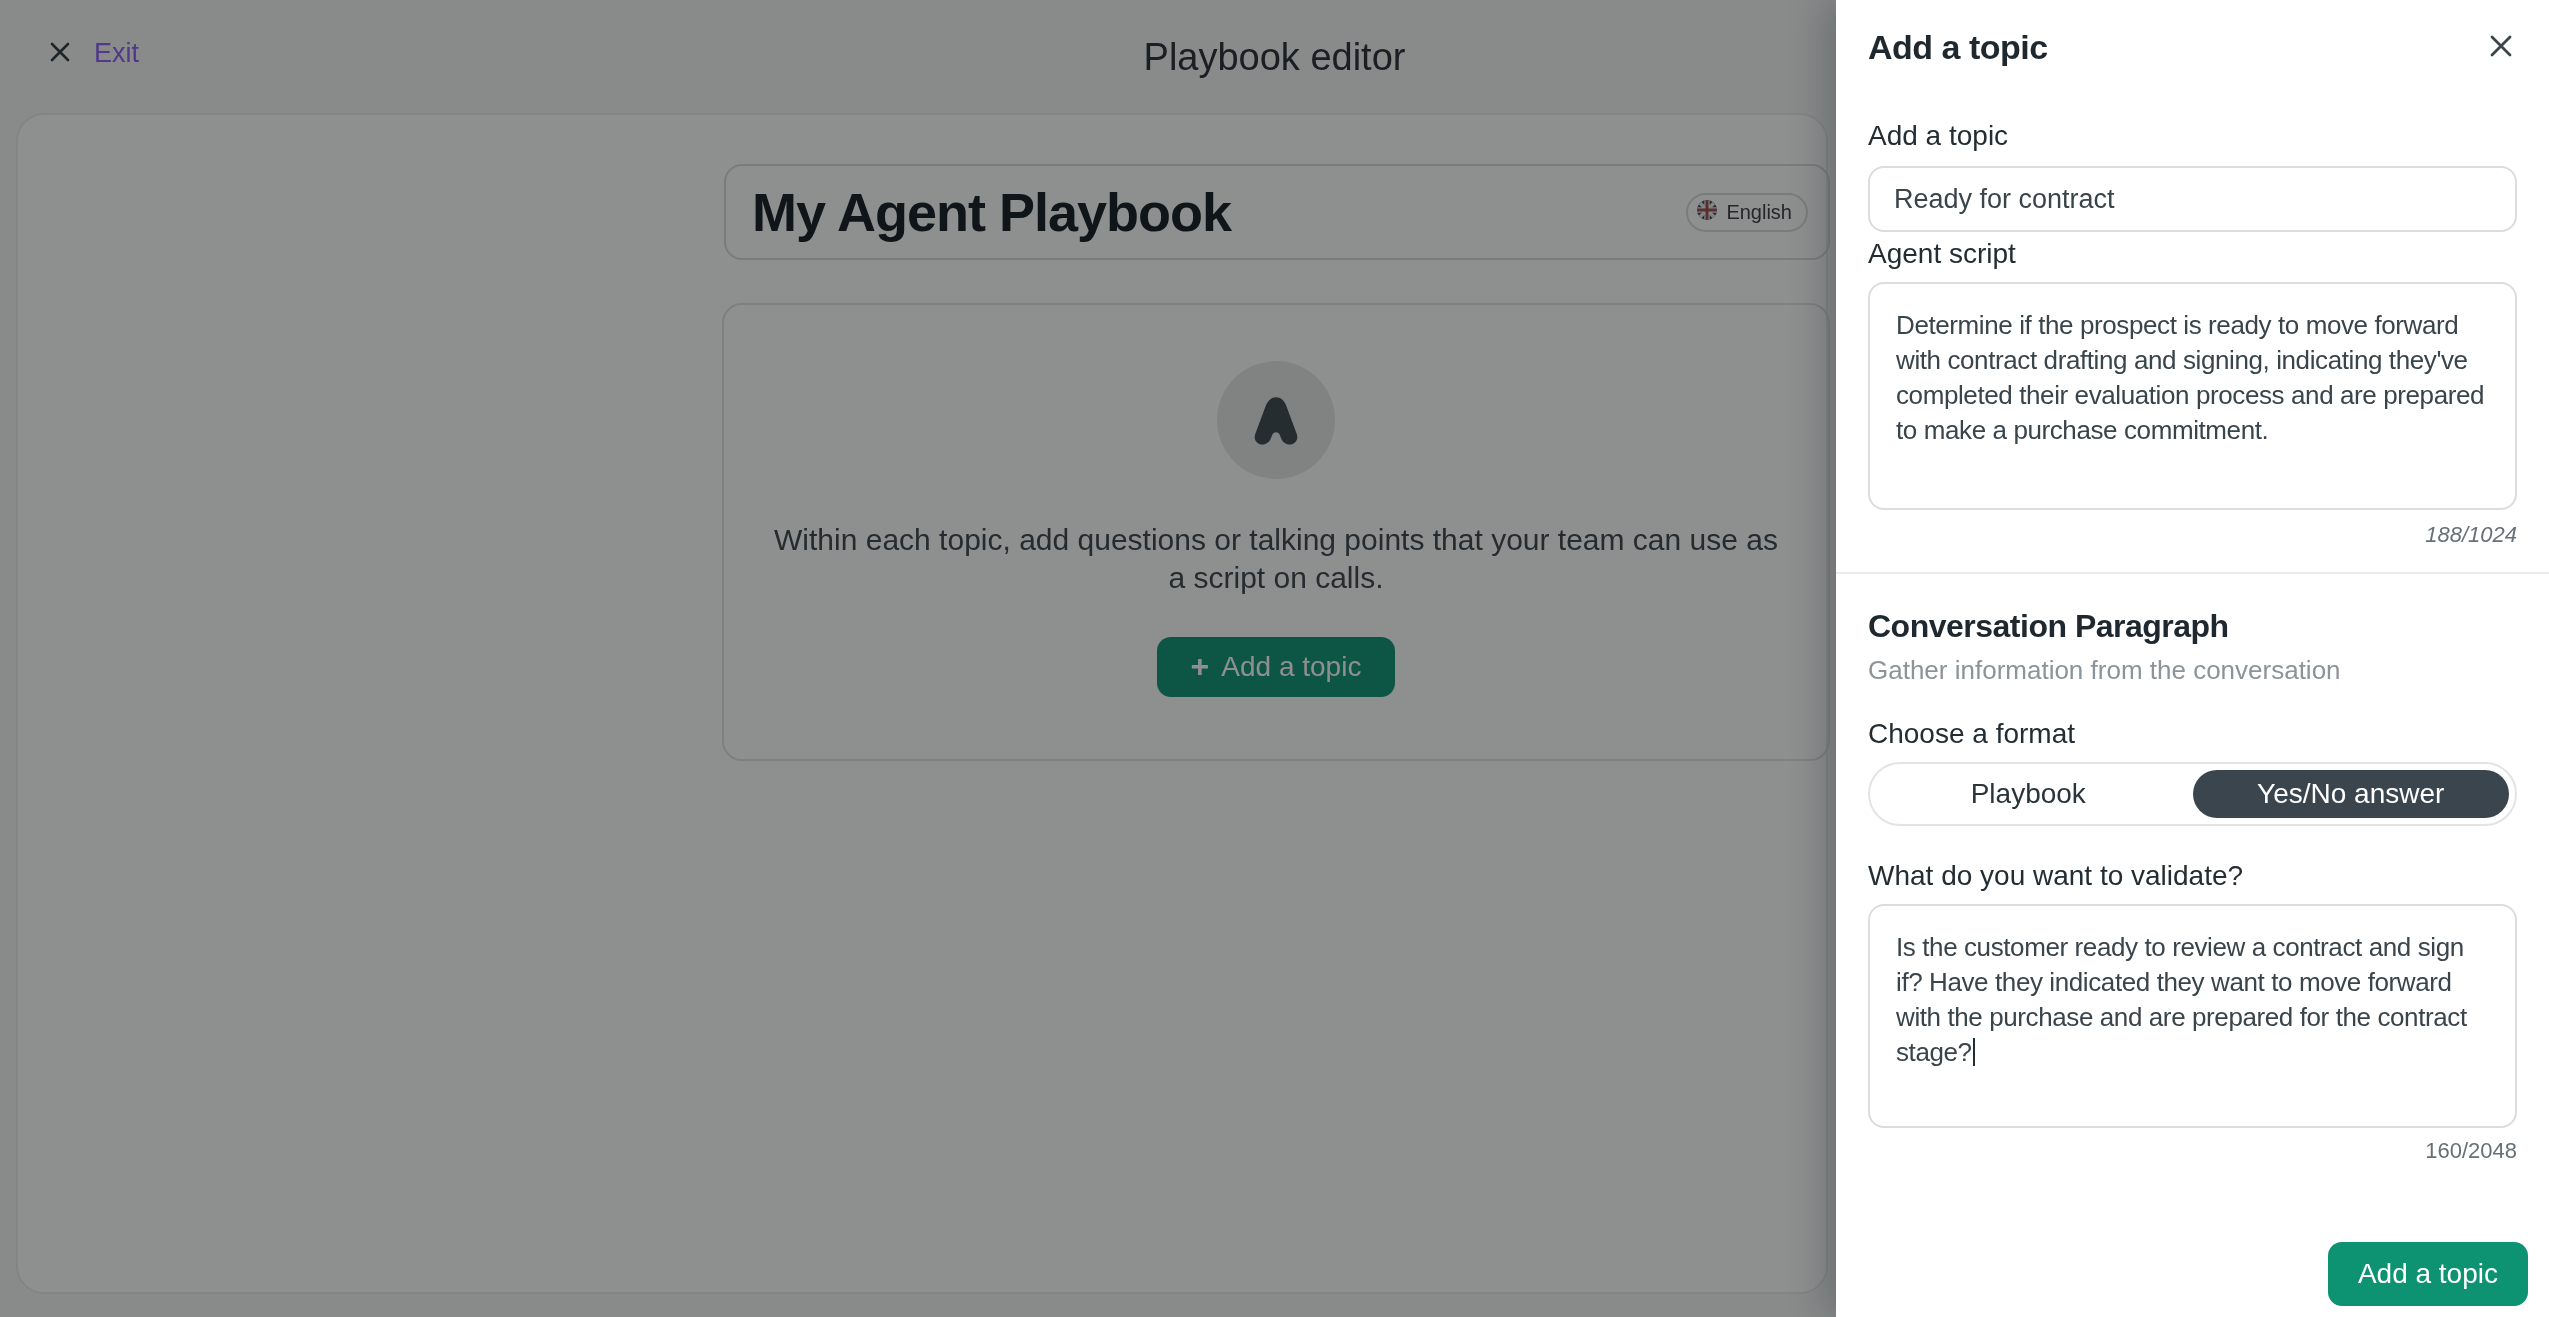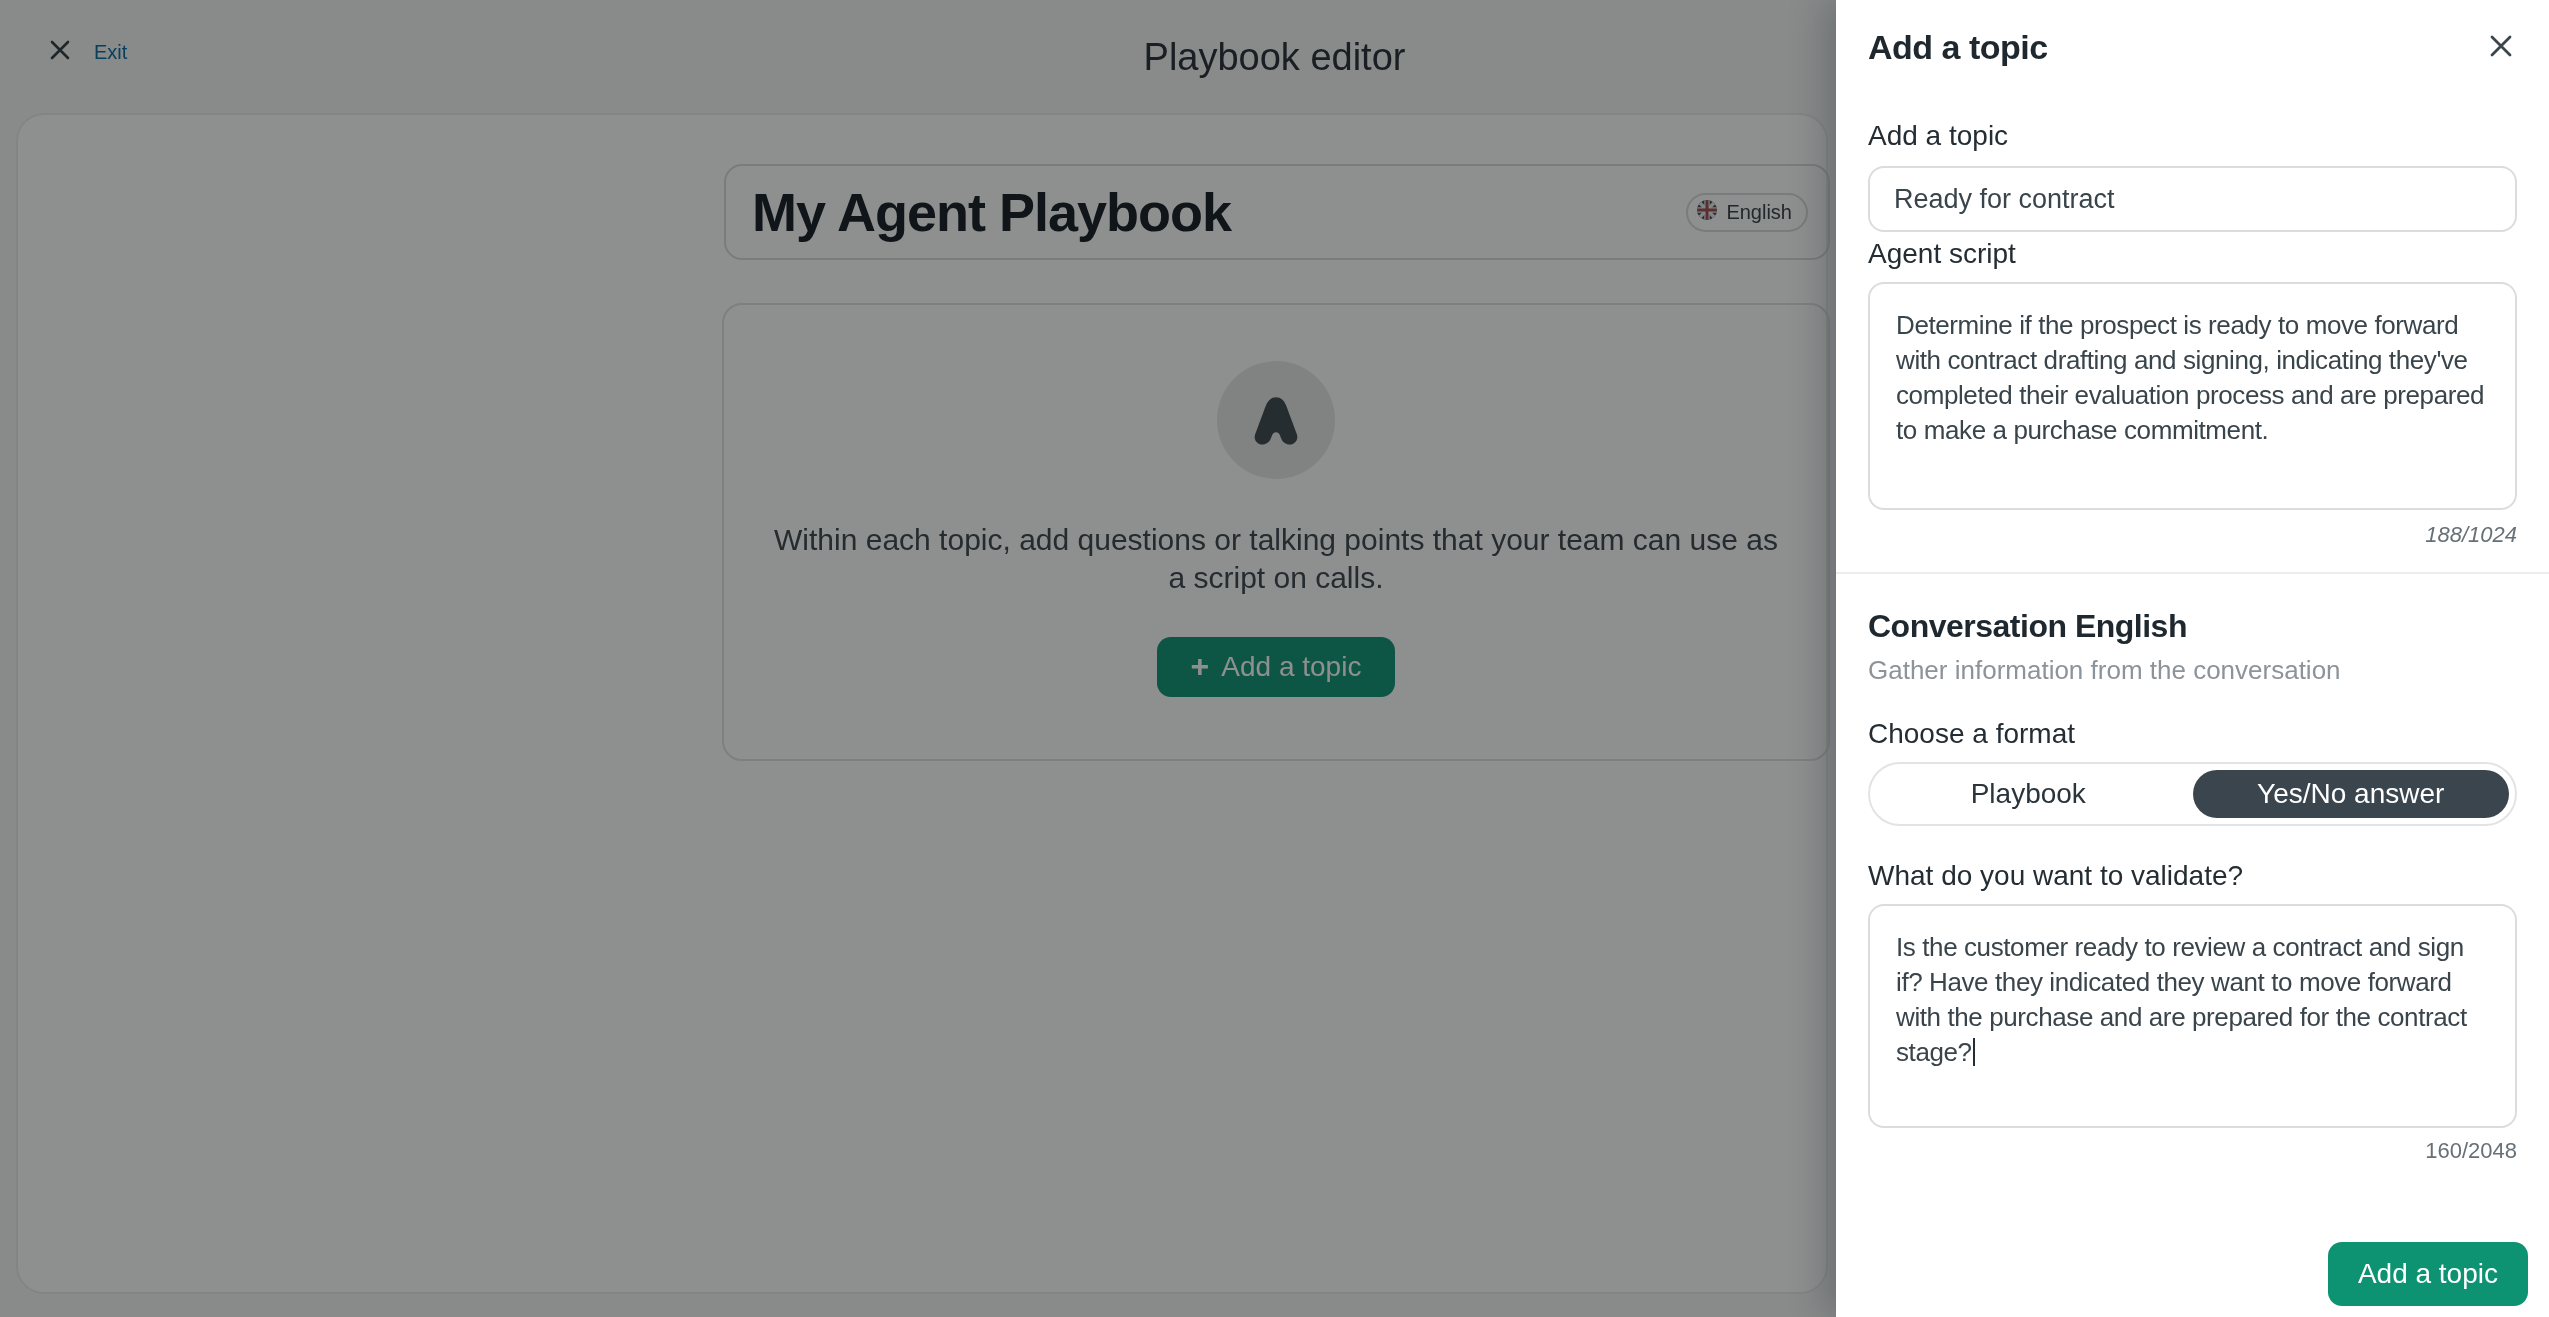--- a/index.html
+++ b/index.html
@@ -3,21 +3,21 @@
 <meta charset="utf-8">
 <style>
   * { margin:0; padding:0; box-sizing:border-box; }
   html,body { width:2549px; height:1317px; overflow:hidden; }
   body { font-family:"Liberation Sans", sans-serif; background:#F6F7F7; position:relative; color:#232D33; }
 
   
   .main { position:absolute; inset:0; }
   .topbar { position:absolute; left:0; top:0; width:1836px; height:113px; }
   .exit-group { position:absolute; left:48px; top:38px; display:flex; align-items:center; gap:22px; cursor:pointer; }
-  .exit-label { font-size:20px; color:#0369a1; }
+  .exit-label { font-size:27px; color:#8b5cf6; }
   .page-title { position:absolute; left:0; top:36px; width:2549px; text-align:center; font-size:38px; color:#222C32; }
 
   .card { position:absolute; left:16px; top:113px; width:1812px; height:1181px; background:#FFFFFF; border:2px solid #EAEBEC; border-radius:28px; }
 
   .name-box { position:absolute; left:706px; top:49px; width:1106px; height:96px; border:2px solid #D8DCDE; border-radius:18px; display:flex; align-items:center; padding:0 20px 0 26px; }
   .name-text { font-size:54px; font-weight:bold; color:#10191F; letter-spacing:-1px; flex:1; }
   .lang-badge { display:flex; align-items:center; gap:8px; border:2px solid #D8DCDE; border-radius:999px; padding:4px 14px 4px 8px; font-size:20px; color:#313B41; }
 
   .empty-box { position:absolute; left:704px; top:188px; width:1108px; height:458px; border:2px solid #DFE1E3; border-radius:20px; display:flex; flex-direction:column; align-items:center; }
   .logo-circle { margin-top:56px; width:118px; height:118px; border-radius:50%; background:#E6E8E9; display:flex; align-items:center; justify-content:center; }
@@ -132,21 +132,21 @@
 
   <div class="field-label lbl-topic">Add a topic</div>
   <input class="text-input" type="text" value="Ready for contract" style="">
 
   <div class="field-label lbl-script">Agent script</div>
   <textarea class="text-area ta-script" style="">Determine if the prospect is ready to move forward with contract drafting and signing, indicating they've completed their evaluation process and are prepared to make a purchase commitment.</textarea>
   <div class="counter cnt-script">188/1024</div>
 
   <div class="divider"></div>
 
-  <div class="section-title">Conversation English</div>
+  <div class="section-title">Conversation Paragraph</div>
   <div class="section-sub">Gather information from the conversation</div>
 
   <div class="field-label lbl-format">Choose a format</div>
   <div class="seg-toggle">
     <div class="seg">Playbook</div>
     <div class="seg selected">Yes/No answer</div>
   </div>
 
   <div class="field-label lbl-validate">What do you want to validate?</div>
   <div class="text-area ta-validate"><span>Is the customer ready to review a contract and sign if? Have they indicated they want to move forward with the purchase and are prepared for the contract stage?</span><span class="caret"></span></div>

